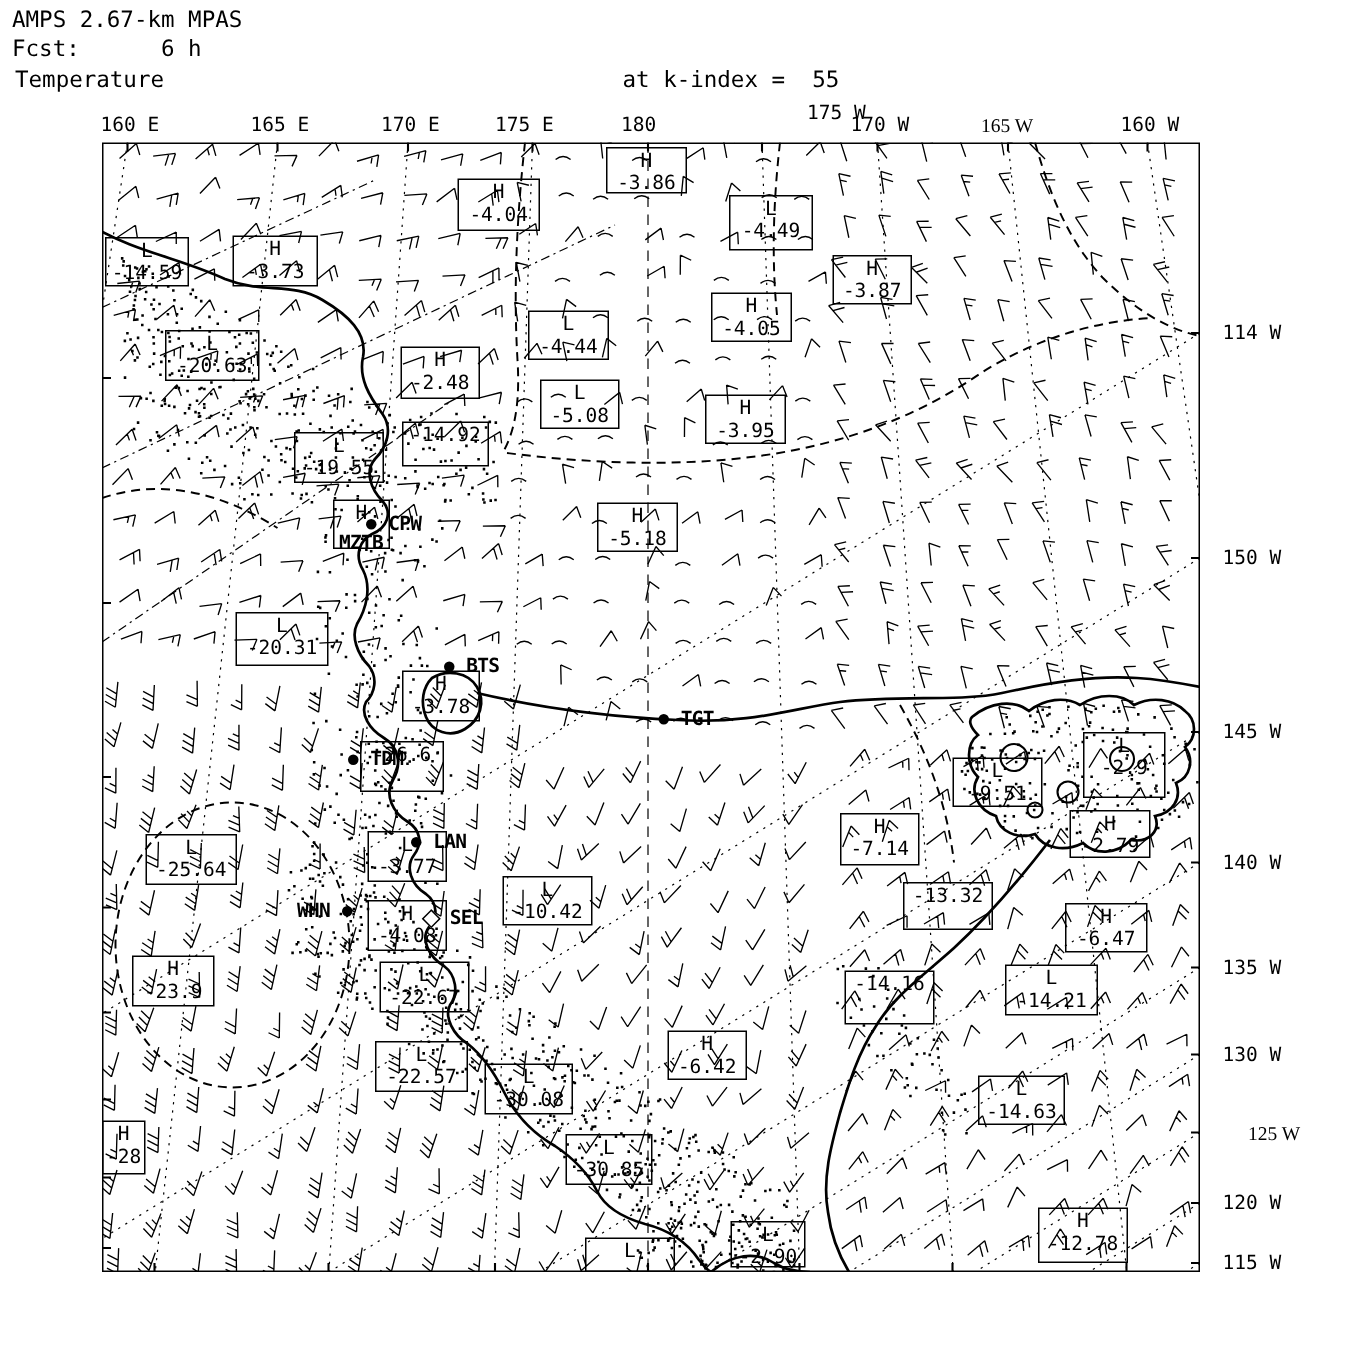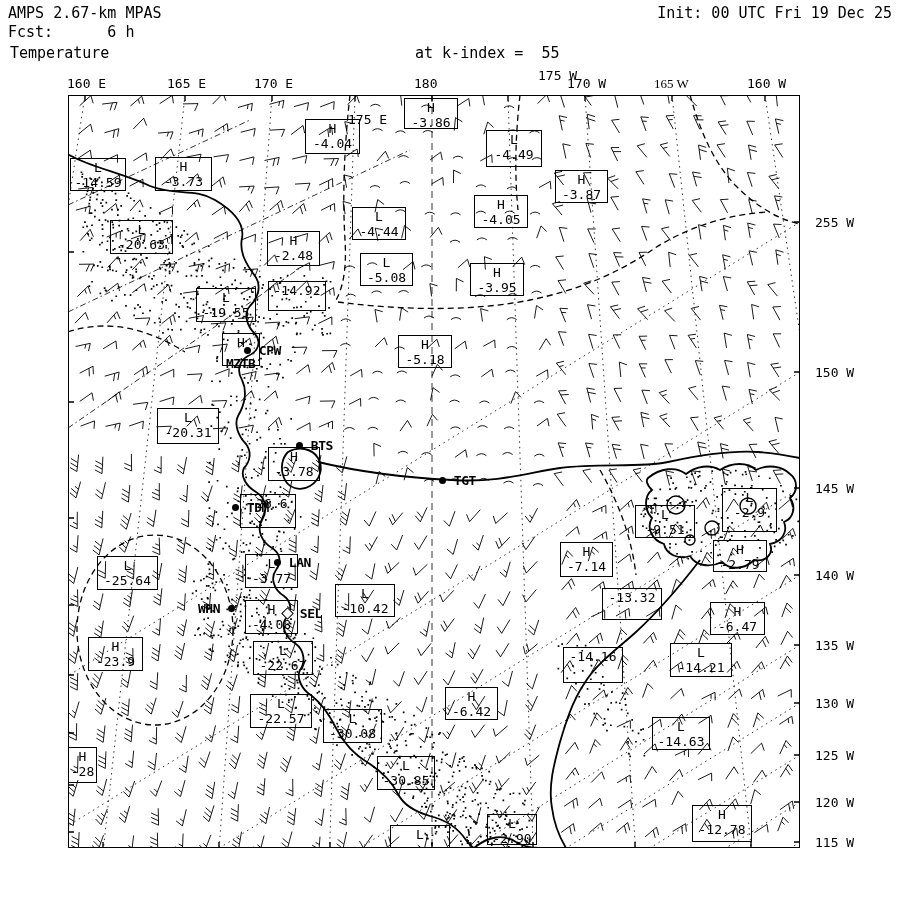--- a/index.html
+++ b/index.html
@@ -22,41 +22,40 @@
 </style>
 </head>
 <body>
 
 <div id="canvas">
 
   <div class="hdr" style="left:8px;top:4px;">AMPS 2.67-km MPAS</div>
   <div class="hdr" style="left:8px;top:23px;">Fcst:      6 h</div>
   <div class="hdr" style="left:10px;top:44px;">Temperature</div>
   <div class="hdr" style="left:415px;top:44px;">at k-index =  55</div>
-  <div class="hdr hdr-right" style="right:8px;top:4px;">Init: 00 UTC Fri 19 Dec 25</div>
 
   <div id="top-axis">
       <div class="axis-label" style="left: 67px; top: 76px;">160 E</div>
       <div class="axis-label" style="left: 167px; top: 76px;">165 E</div>
       <div class="axis-label" style="left: 254px; top: 76px;">170 E</div>
-      <div class="axis-label" style="left: 348px; top: 76px; margin-top: 36px;">175 E</div>
+      <div class="axis-label" style="left: 330px; top: 76px;">175 E</div>
       <div class="axis-label" style="left: 414px; top: 76px;">180</div>
       <div class="axis-label" style="left: 490px; top: 68px; margin-left: 48px;">175 W</div>
       <div class="axis-label" style="left: 567px; top: 76px;">170 W</div>
       <div class="axis-label" style="left: 654px; top: 76px; font-family: Liberation Serif, serif;">165 W</div>
       <div class="axis-label" style="left: 747px; top: 76px;">160 W</div>
     </div>
   <div id="right-axis">
-      <div class="axis-label" style="left: 815px; top: 215px;">255 W</div>
+      <div class="axis-label" style="left: 815px; top: 215px;">114 W</div>
       <div class="axis-label" style="left: 815px; top: 365px;">150 W</div>
       <div class="axis-label" style="left: 815px; top: 481px;">145 W</div>
       <div class="axis-label" style="left: 815px; top: 568px;">140 W</div>
       <div class="axis-label" style="left: 815px; top: 638px;">135 W</div>
       <div class="axis-label" style="left: 815px; top: 696px;">130 W</div>
-      <div class="axis-label" style="left: 815px; top: 748px;">125 W</div>
+      <div class="axis-label" style="left: 832px; top: 748px; font-family: Liberation Serif, serif;">125 W</div>
       <div class="axis-label" style="left: 815px; top: 795px;">120 W</div>
       <div class="axis-label" style="left: 815px; top: 835px;">115 W</div>
     </div>
 
   <svg id="map-svg" width="900" height="900">
       <defs>
         <clipPath id="fr">
           <rect x="68" y="95" width="732" height="753"></rect>
         </clipPath>
       </defs>

